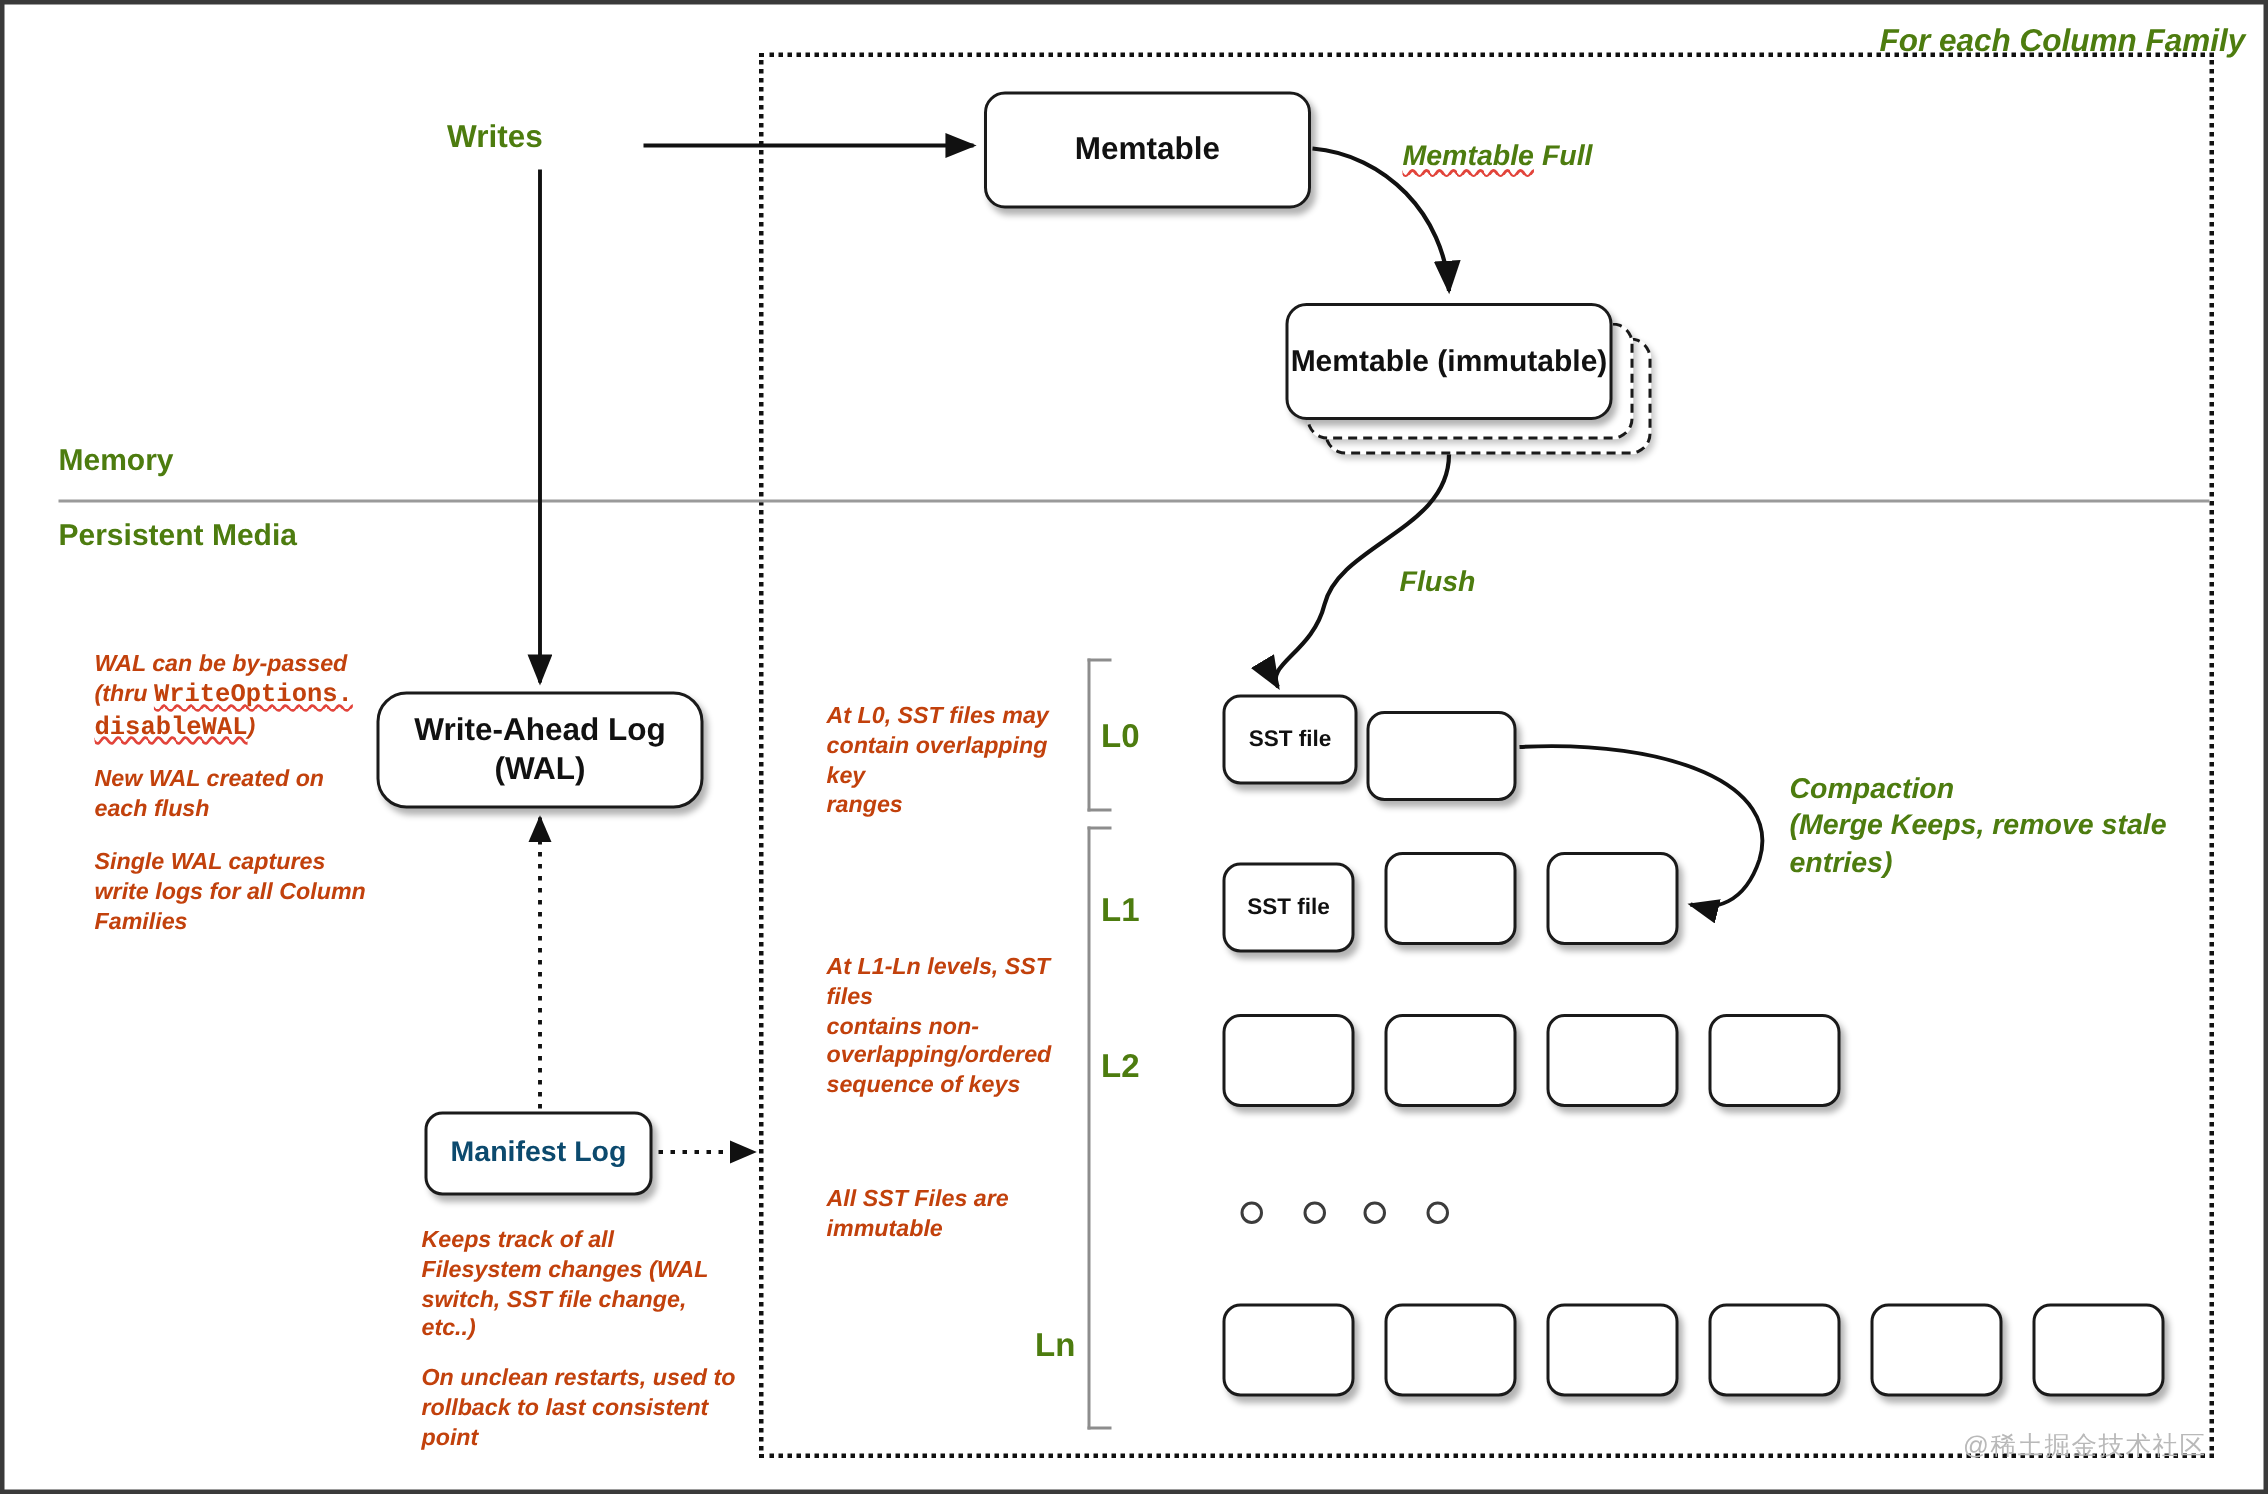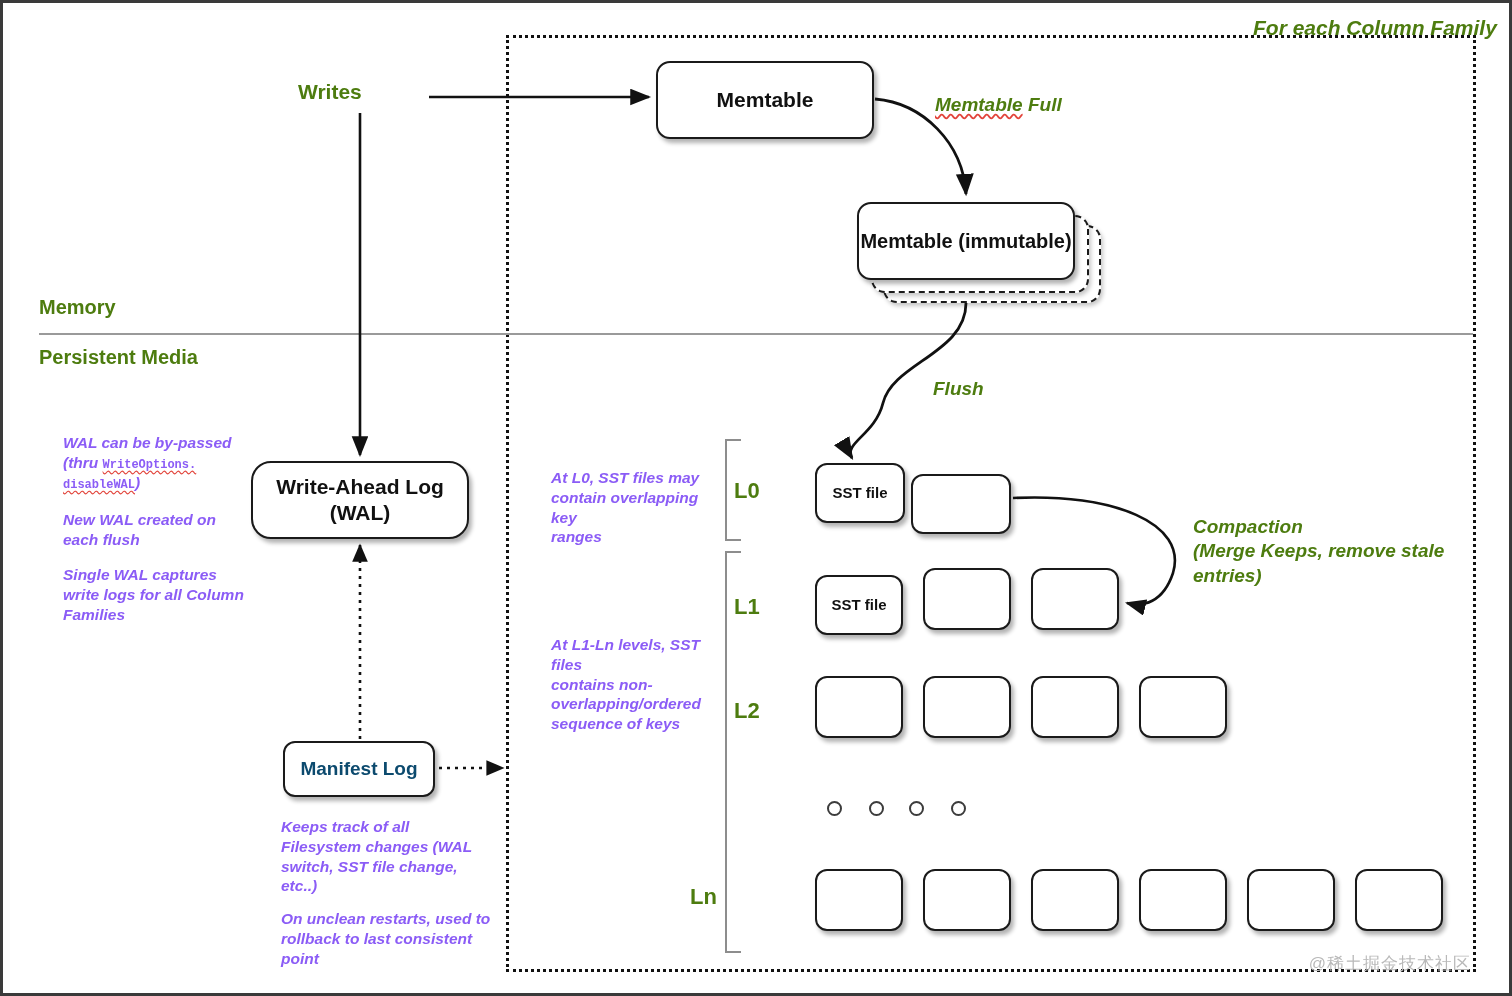--- a/index.html
+++ b/index.html
@@ -20,21 +20,21 @@
 
   
   .txt {
     position: absolute;
     color: #4d7c0f;
     white-space: pre-wrap;
     line-height: 1.28;
   }
   .bold  { font-weight: bold; }
   .ital  { font-style: italic; font-weight: bold; }
-  .note  { font-style: italic; font-weight: bold; font-size: 15.5px; color: #8b5cf6; }
+  .note  { font-style: italic; font-weight: bold; font-size: 15.5px; color: #c2410c; }
 
   
   .box {
     position: absolute;
     background: #ffffff;
     border: 2.6px solid #1a1a1a;
     border-radius: 14px;
     box-sizing: border-box;
     box-shadow: 3px 4px 4px rgba(0,0,0,0.30);
     display: flex;
@@ -105,21 +105,21 @@
   
   .squig {
     text-decoration: underline wavy #e2443b;
     text-decoration-skip-ink: none;
     text-underline-offset: 2px;
   }
   .mono {
     font-family: "Liberation Mono", monospace;
     font-style: normal;
     font-weight: bold;
-    font-size: 12px;
+    font-size: 17px;
   }
 
   #watermark {
     position: absolute;
     right: 38px; bottom: 18px;
     font-size: 17px;
     color: #b9b9b9;
     letter-spacing: 1px;
   }
 </style>
@@ -177,20 +177,22 @@
 rollback to last consistent
 point</div>
 
   <div class="txt note" style="left:548px; top:465px; width:175px;">At L0, SST files may
 contain overlapping key
 ranges</div>
   <div class="txt note" style="left:548px; top:632px; width:180px;">At L1-Ln levels, SST files
 contains non-
 overlapping/ordered
 sequence of keys</div>
+  <div class="txt note" style="left:548px; top:787px; width:175px;">All SST Files are
+immutable</div>
 
   <div class="bracket" style="left:722px; top:436px; width:16px; height:102px;"></div>
   <div class="bracket" style="left:722px; top:548px; width:16px; height:402px;"></div>
 
   <div class="txt bold" style="left:731px; top:474px; font-size:22px;">L0</div>
   <div class="txt bold" style="left:731px; top:590px; font-size:22px;">L1</div>
   <div class="txt bold" style="left:731px; top:694px; font-size:22px;text-align:center;">L2</div>
   <div class="txt bold" style="left:687px; top:880px; font-size:22px;">Ln</div>
 
   <div class="box sst" style="left:908px; top:471px; width:100px; height:60px;"></div>

